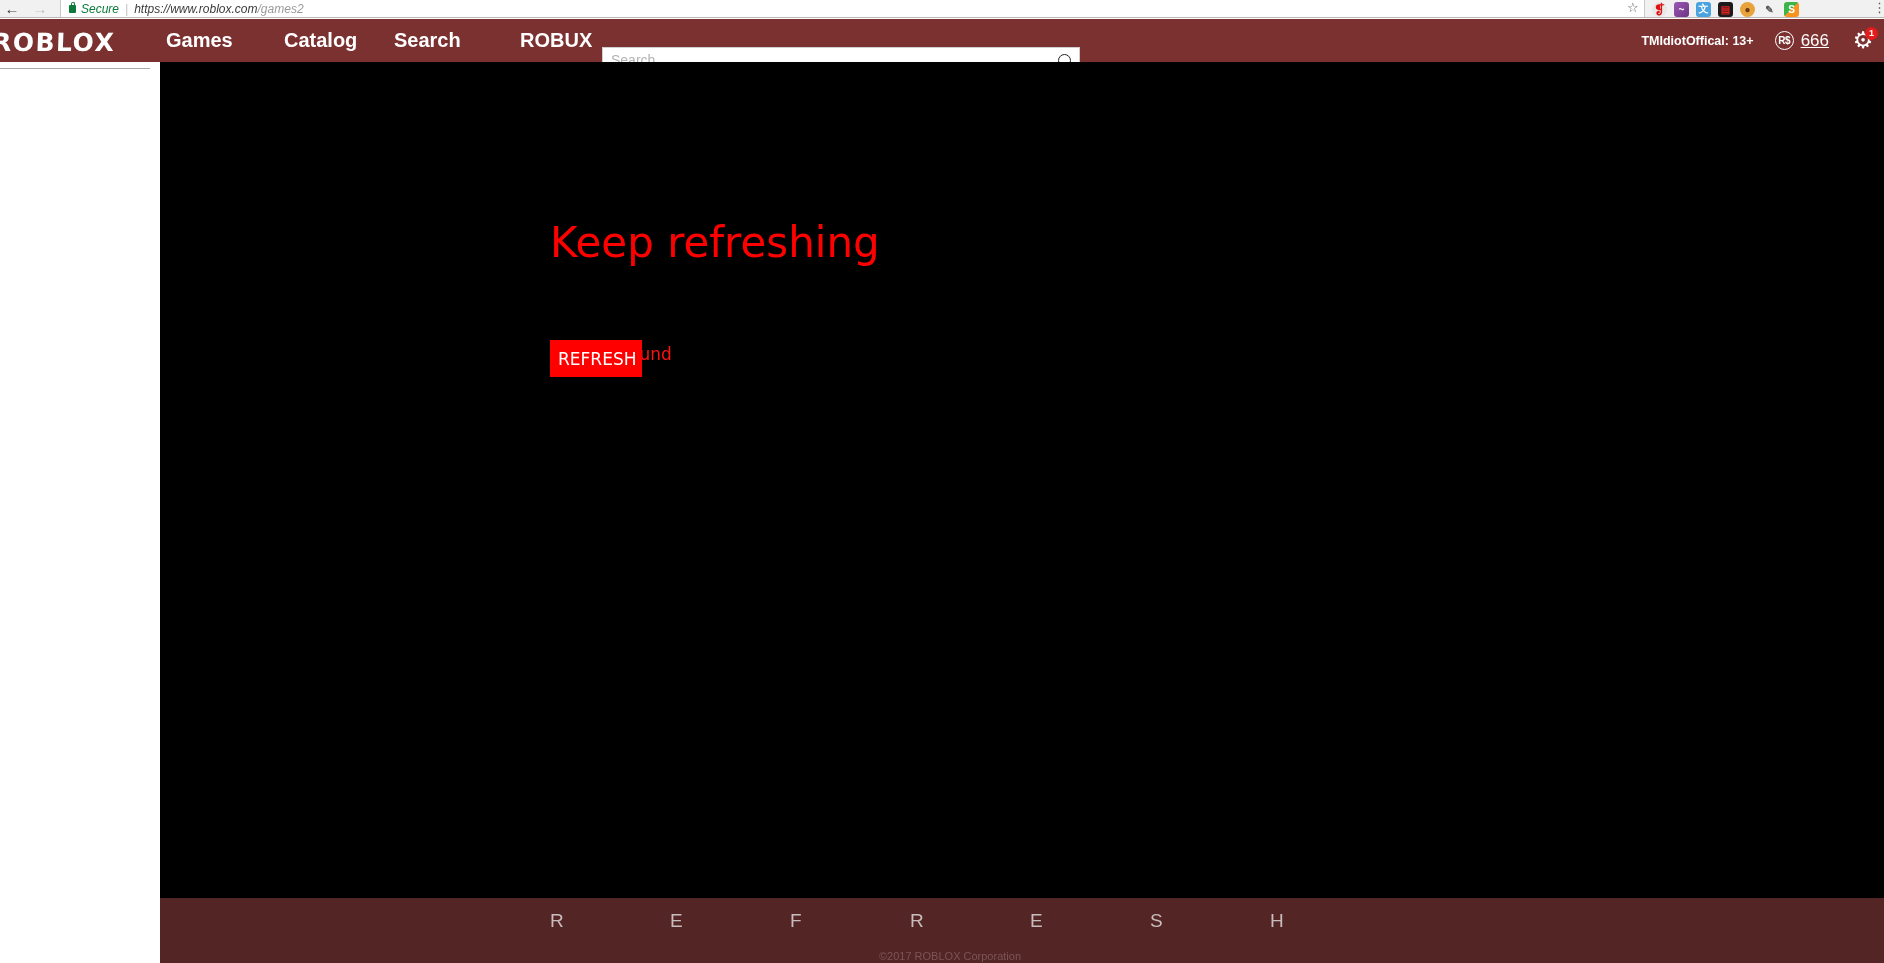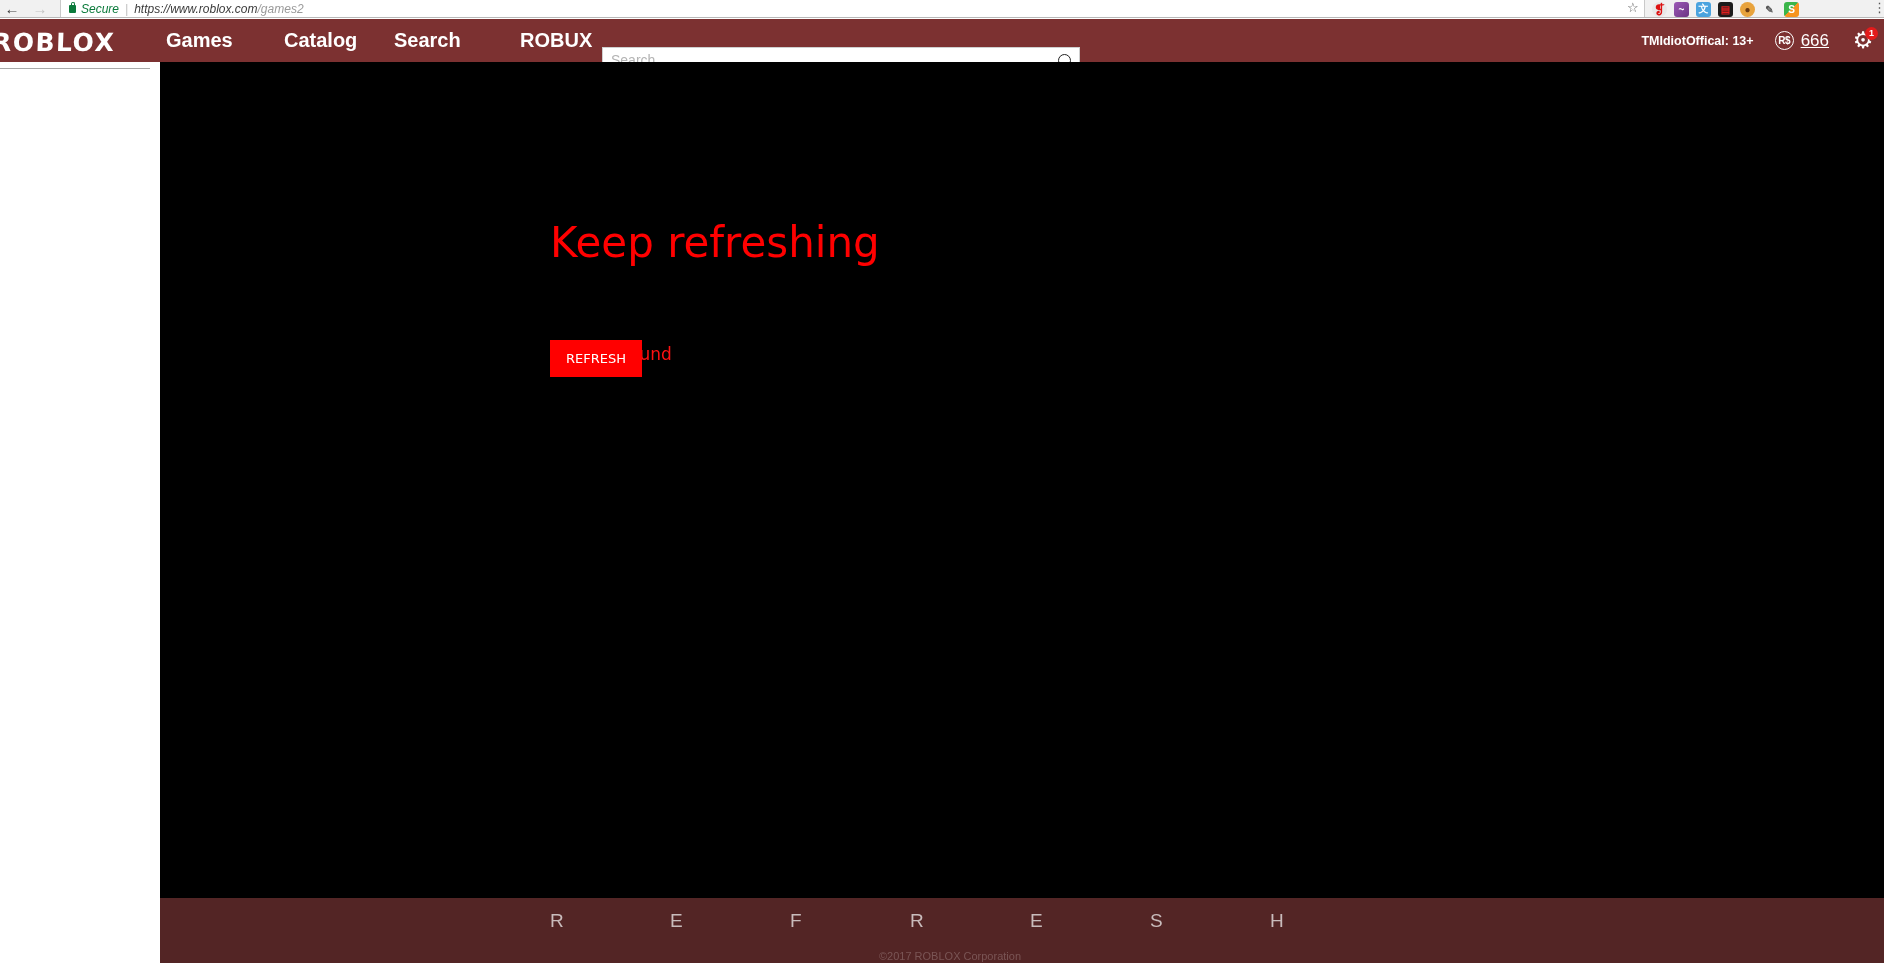--- a/index.html
+++ b/index.html
@@ -310,21 +310,21 @@
     font-family: "DejaVu Sans", sans-serif;
     white-space: nowrap;
   }
   .refresh-btn {
     position: absolute;
     left: 390px; top: 278px;
     width: 92px; height: 37px;
     background: #ff0000;
     color: #ffffff;
     border: none;
-    font-size: 13px;
+    font-size: 17px;
     font-family: "DejaVu Sans", sans-serif;
     cursor: pointer;
     padding: 8px;
     z-index: 2;
   }
 
   
   .footer {
     position: absolute;
     left: 160px; top: 898px;

